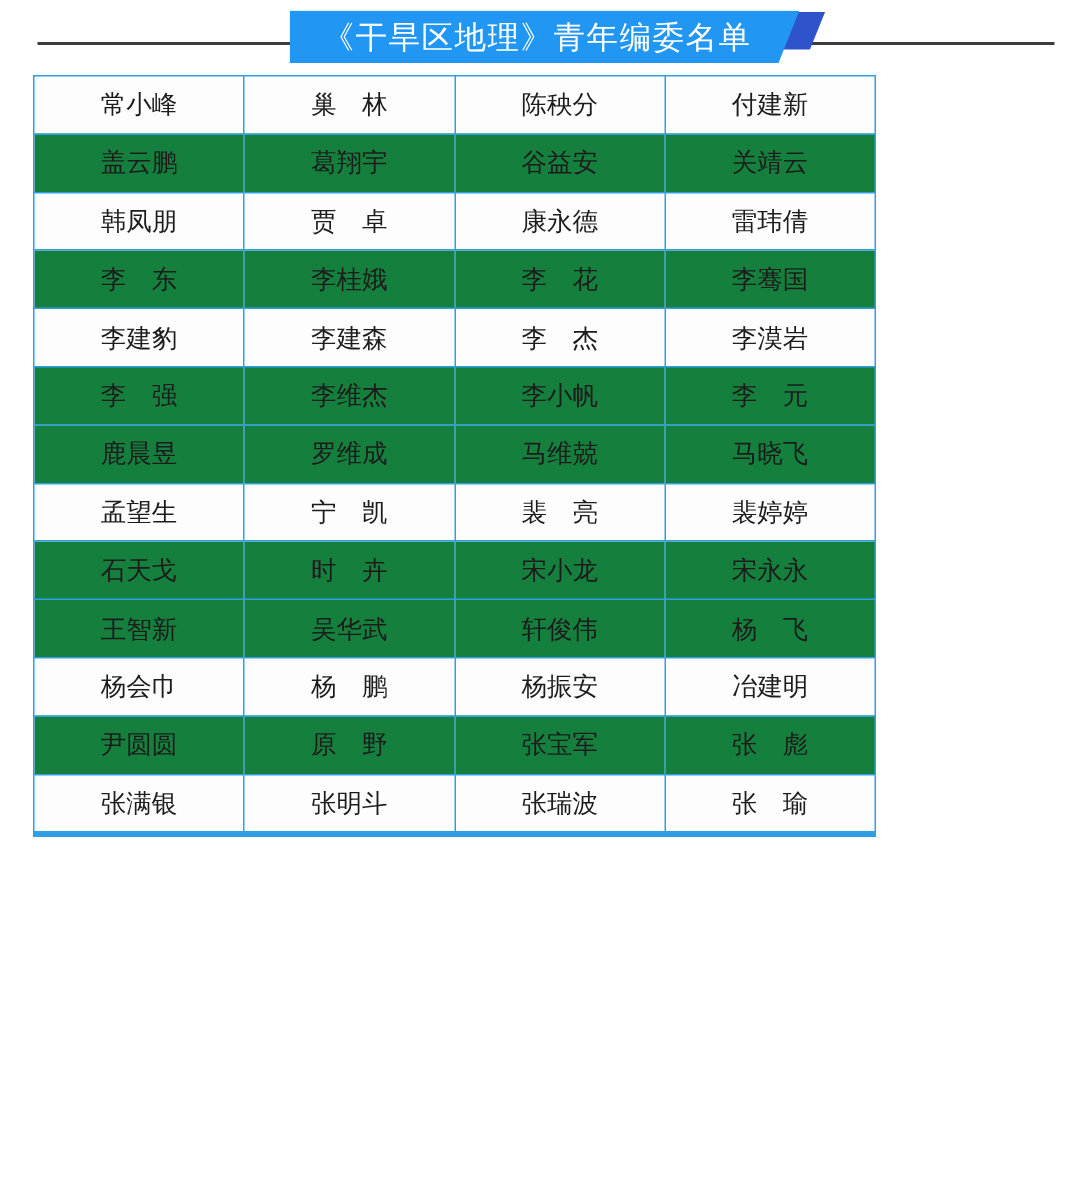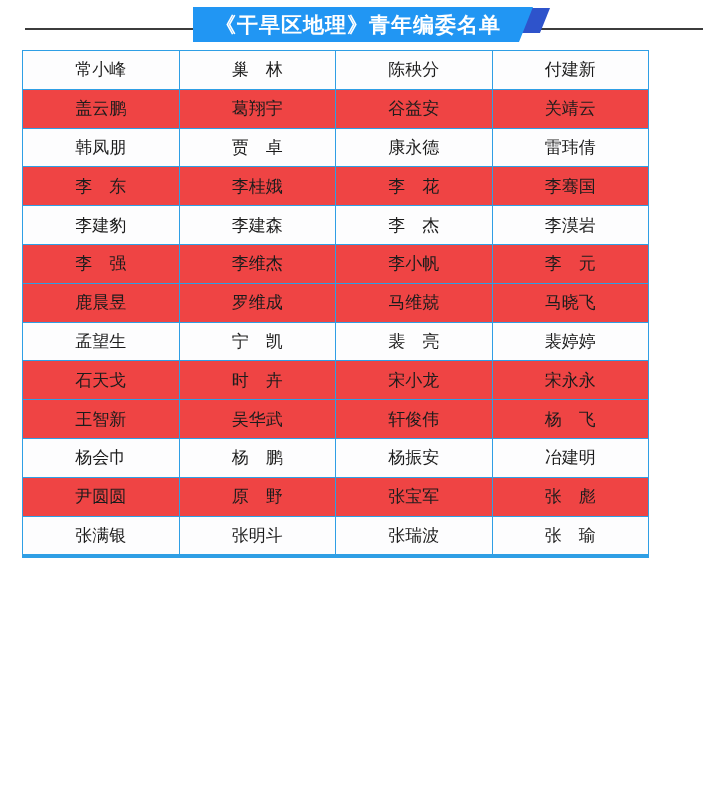--- a/index.html
+++ b/index.html
@@ -32,48 +32,48 @@
     position:absolute;
     left:193px;top:7px;
     width:340px;height:35px;
     background:var(--accent,#2196f3);
     clip-path:polygon(0 0,100% 0,calc(100% - 14px) 100%,0 100%);
     display:flex;align-items:center;justify-content:center;
     z-index:2;
   }
   .banner .title{
     color:#ffffff;
-    font-weight:700;
+    font-weight:400;
     font-size:21px;
     letter-spacing:1px;
     white-space:nowrap;
     padding-right:10px;
   }
   
   table.members{
     position:absolute;
     left:22px;top:50px;
-    width:627px;
+    width:562px;
     border-collapse:collapse;
     table-layout:fixed;
     z-index:0;
   }
   table.members td{
     border:1px solid var(--grid,#2f9fe5);
     height:37.8px;
     padding:0;
     text-align:center;
     vertical-align:middle;
     font-family:"Liberation Serif","DejaVu Serif",serif;
     font-size:17px;
     color:#1c1c1c;
     background:#fdfdfe;
   }
   table.members tr.alt td{
-    background:#ef4444;
+    background:#15803d;
     text-align:center;
   }
   table.members{
     border-bottom:4px solid var(--grid,#2f9fe5);
   }
   table.members tr:last-child td{
     border-bottom:3px solid var(--grid,#2f9fe5);
   }
 </style>
 </head>

